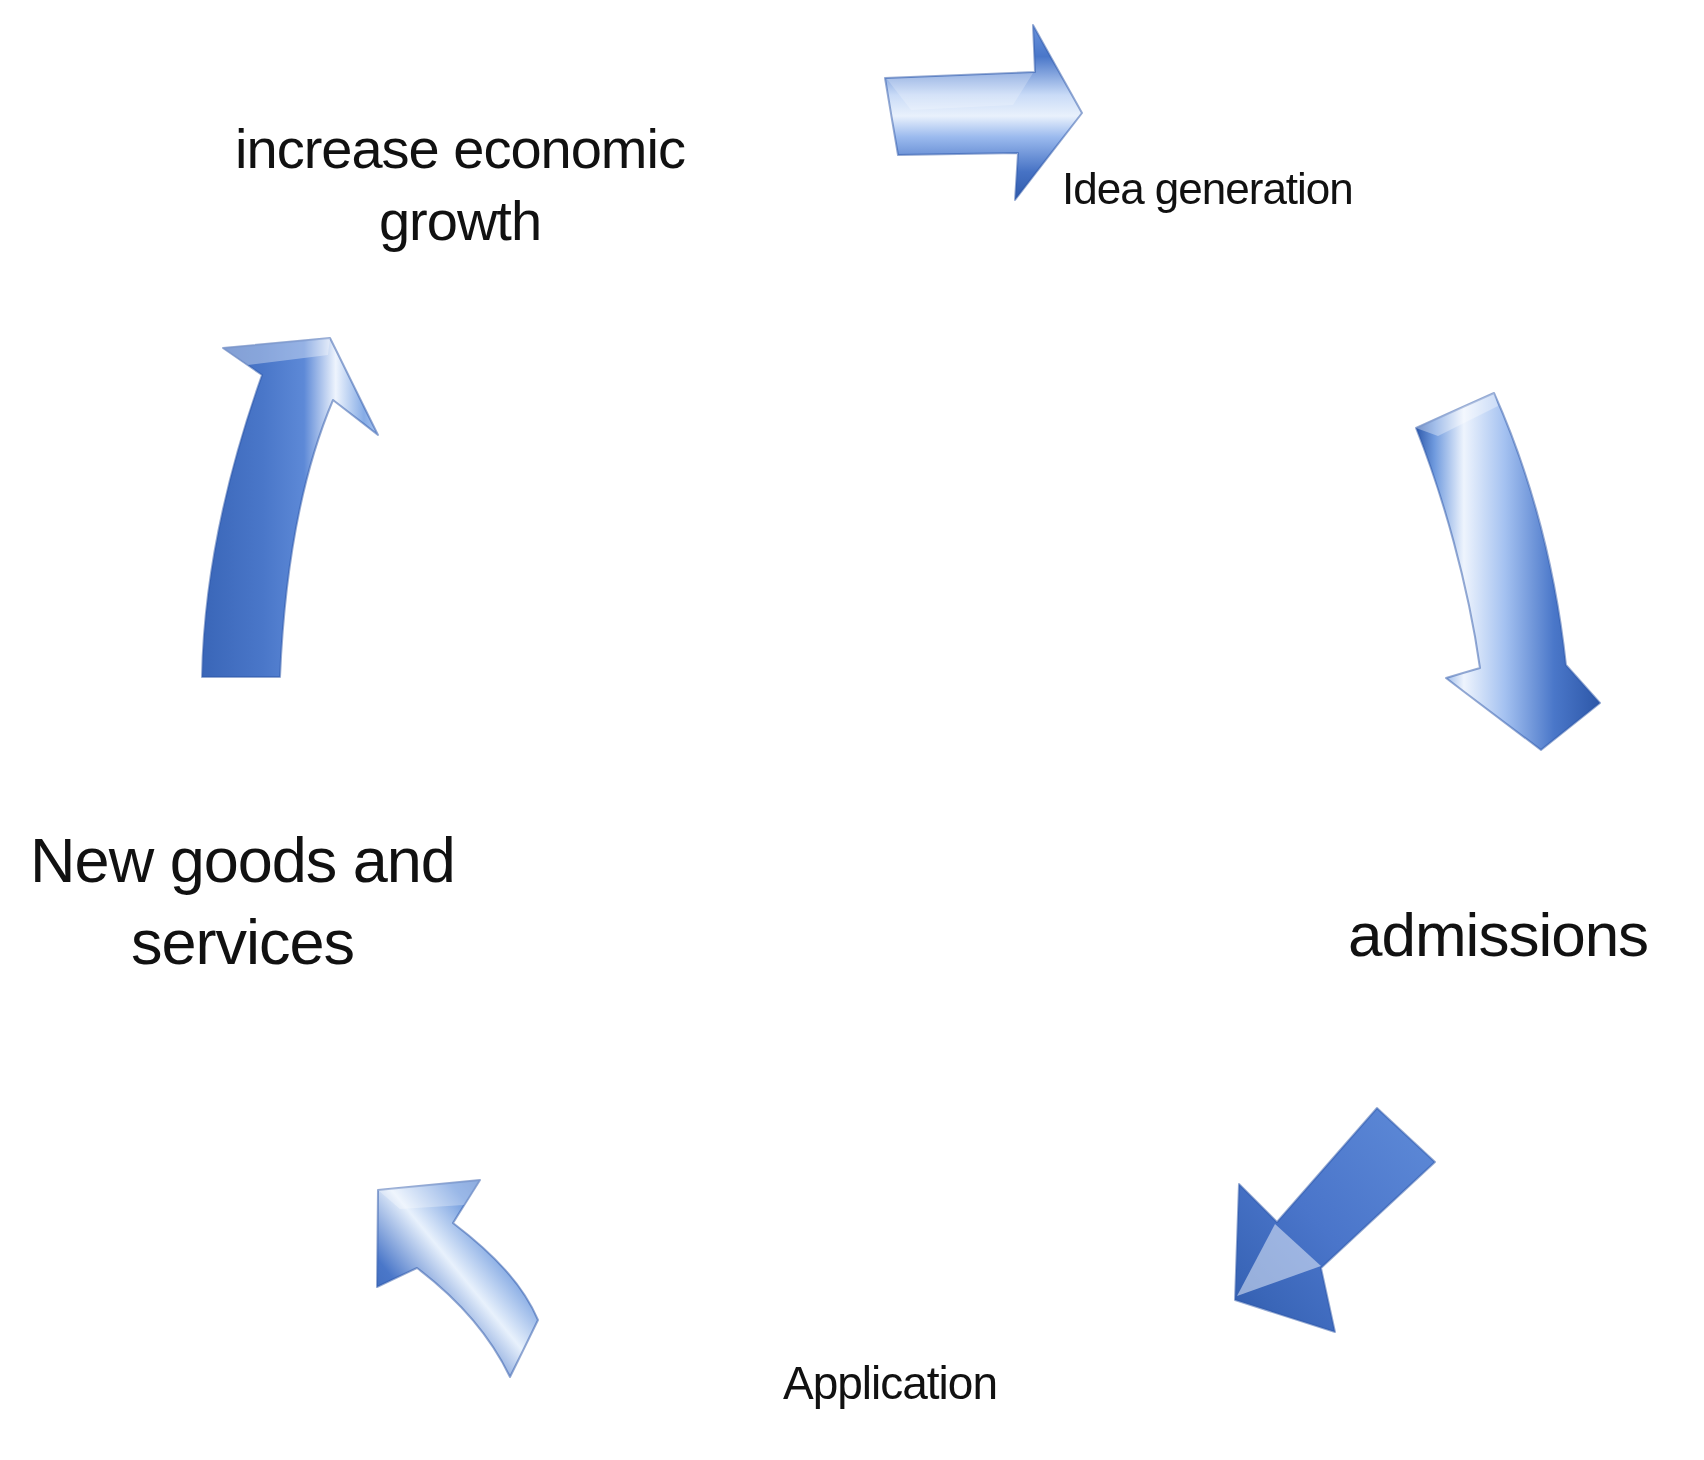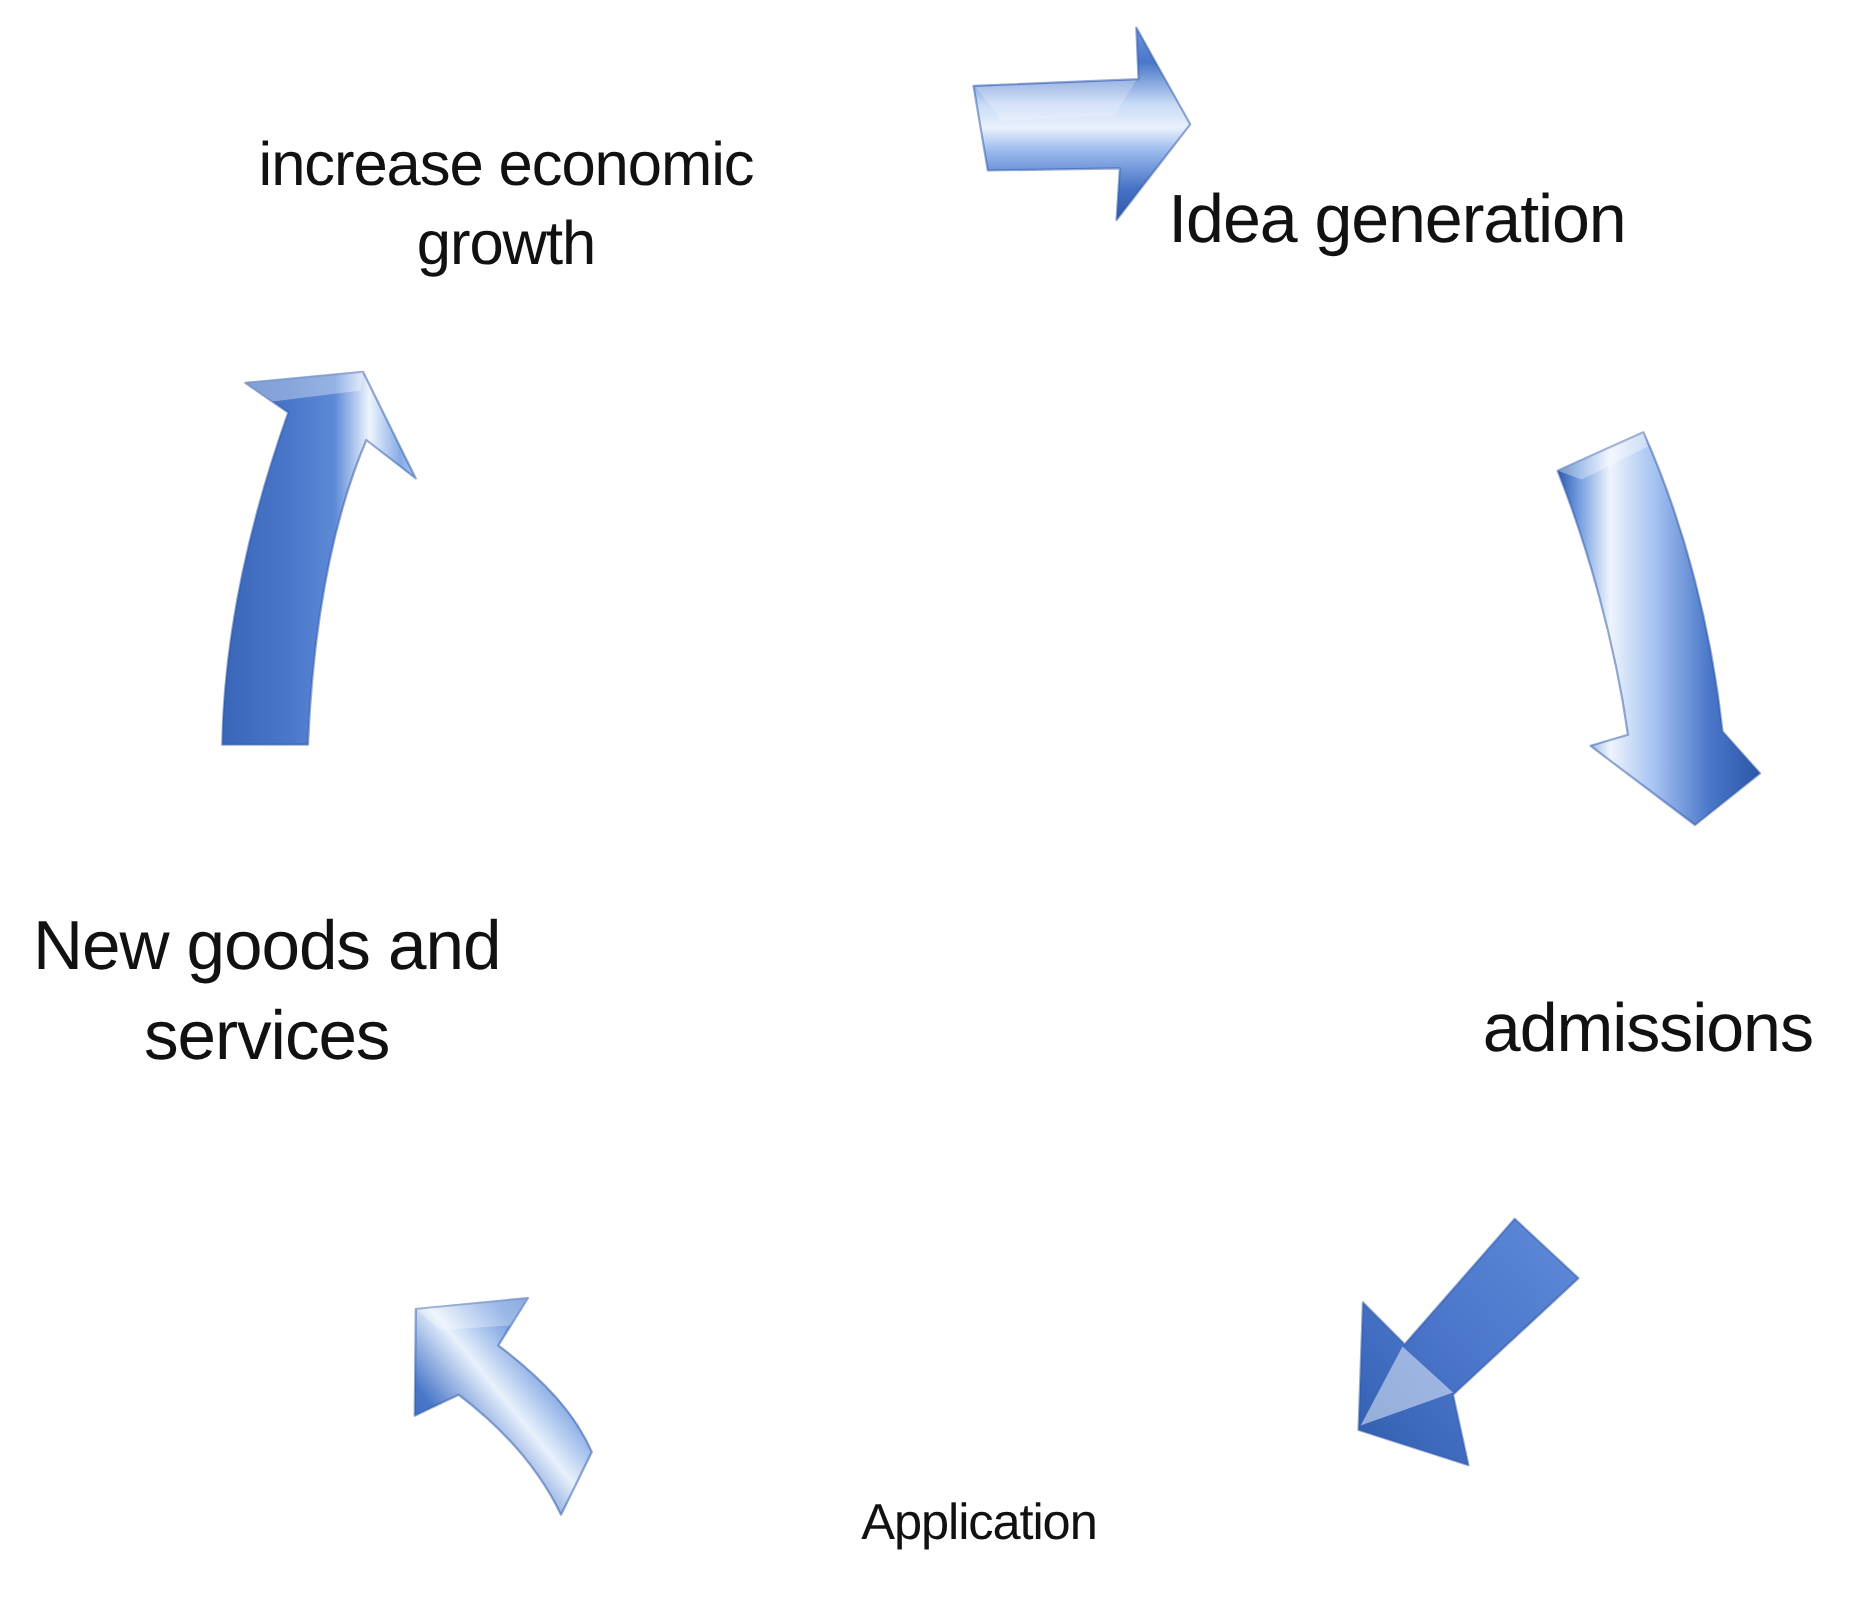--- a/index.html
+++ b/index.html
@@ -25,21 +25,21 @@
   }
   .label--center { text-align: center; }
   .label--nowrap { white-space: nowrap; }
 
   .lbl-increase {
     left: 170px; top: 113px; width: 580px;
     font-size: 56px; line-height: 1.28;
   }
   .lbl-idea {
     left: 1062px; top: 163px;
-    font-size: 62px;
+    font-size: 44px;
   }
   .lbl-admissions {
     left: 1348px; top: 898px;
     font-size: 62px;
   }
   .lbl-application {
     left: 640px; top: 1356px; width: 500px;
     font-size: 46px;
   }
   .lbl-newgoods {

